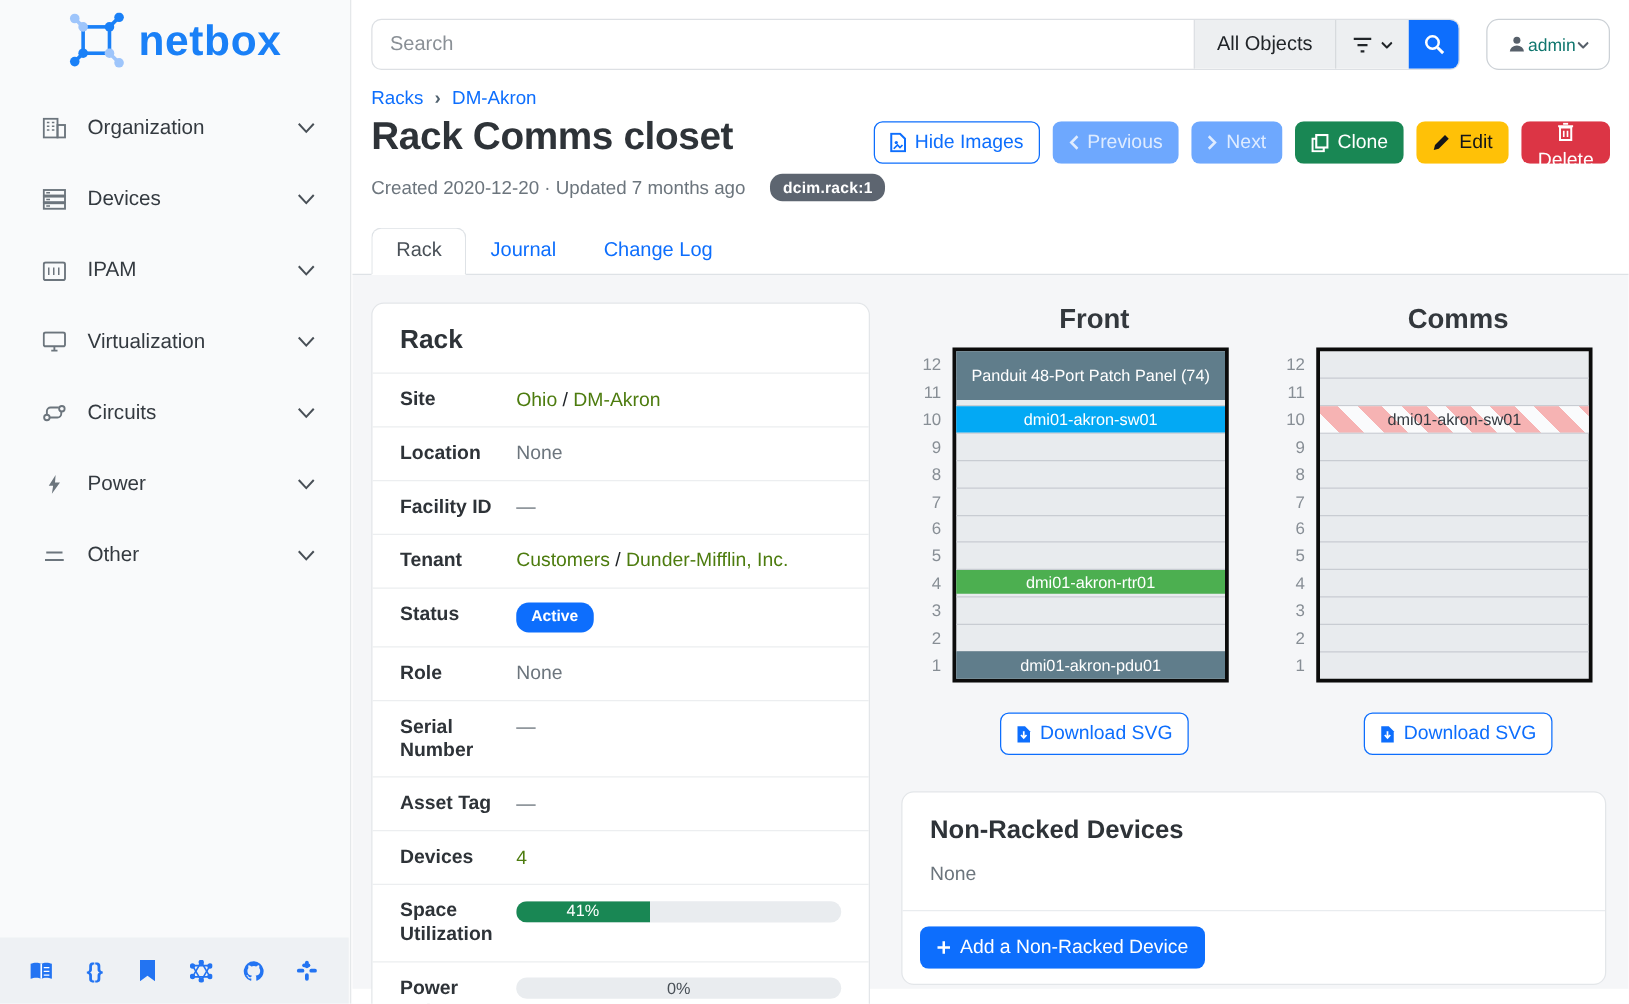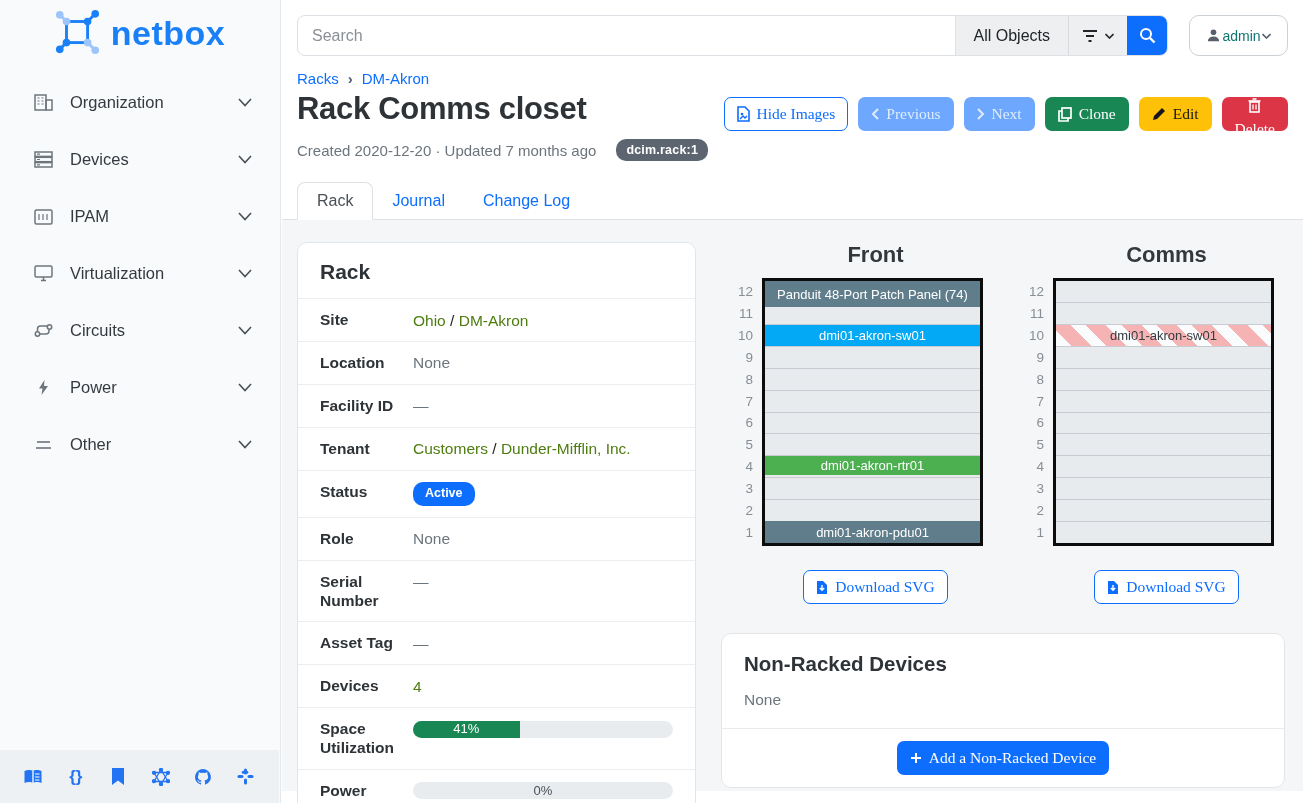--- a/index.html
+++ b/index.html
@@ -42,21 +42,21 @@
     font-size:14px; background:transparent; cursor:pointer; }
   
   .breadcrumb { padding:14px 15px 0; font-size:15px; display:flex; align-items:center; gap:9px; }
   .bc-link { color:#0d6efd; text-decoration:none; cursor:pointer; }
   .bc-sep { color:#51626f; font-size:15px; font-weight:700; }
   .header-row { display:flex; align-items:flex-start; padding:4px 15px 0; }
   .page-title { font-size:31px; font-weight:700; color:#2e3338; letter-spacing:-0.3px; }
   .actions { margin-left:auto; display:flex; gap:10px; margin-top:6px; }
   .btn { height:34px; border-radius:7px; padding:0 12px; font-size:15.5px; display:inline-flex;
     align-items:center; gap:7px; border:1px solid transparent; cursor:pointer; white-space:nowrap;
-    font-family:Liberation Serif, serif; }
+    font-family:Liberation Sans, sans-serif; }
   .btn-outline-blue { background:#fff; border-color:#0d6efd; color:#0d6efd; }
   .btn-soft-blue { background:#6ea8fe; color:rgba(255,255,255,0.78); }
   .btn-green { background:#198754; color:#fff; }
   .btn-yellow { background:#ffc107; color:#141619; }
   .btn-red { background:#dc3545; color:#fff;flex-direction:column; }
   .meta-row { padding:8px 15px 0; color:#6c757d; font-size:15px; display:flex; align-items:center; gap:20px; }
   .obj-badge { background:#5d6570; color:#fff; font-size:12.5px; font-weight:700;
     padding:4px 10px; border-radius:10px; letter-spacing:0.2px; }
   
   .tabbar { margin-top:21px; padding:0 15px; border-bottom:1px solid #dee2e6; display:flex; align-items:flex-end; }
@@ -98,21 +98,21 @@
   .slots { position:absolute; inset:0; display:flex; flex-direction:column; }
   .slot { flex:1; border-top:1px solid #c8ccd2; cursor:pointer; }
   .slot:first-child { border-top:none; }
   .rack-device { position:absolute; left:0; right:0; display:flex; align-items:center;
     justify-content:center; font-size:13px; cursor:pointer; }
   .download-wrap { margin-left:31px; text-align:center; margin-top:24px; }
   
   .nr-card { margin-top:29px; }
   .nr-card .card-h { margin:18px 22px 15px; font-size:20.5px; }
   .nr-none { color:#6c757d; font-size:15.5px; margin:0 22px 19px; }
-  .nr-footer { border-top:1px solid #e9ecef; padding:12px 14px; display:flex; justify-content:center; }
+  .nr-footer { border-top:1px solid #e9ecef; padding:12px 14px; display:flex; justify-content:flex-start; }
   .btn-add { background:#0d6efd; color:#fff; }
   .ico { display:inline-flex; align-items:center; justify-content:center; }
 </style>
 </head>
 <body>
 
 <div class="sidebar">
   <div class="logo-wrap">
     <svg width="46" height="46" viewBox="0 0 48 48">
       <g stroke="#1a80f7" stroke-width="3" fill="none">
@@ -524,21 +524,21 @@
                   <div class="slot"></div>
                   <div class="slot"></div>
                   <div class="slot"></div>
                   <div class="slot"></div>
                   <div class="slot"></div>
                   <div class="slot"></div>
                   <div class="slot"></div>
                   <div class="slot"></div>
                   <div class="slot"></div>
                 </div>
-                <div class="rack-device" style="top: 0px; height: 26px; background: rgb(96, 125, 139); color: rgb(255, 255, 255);">Panduit 48-Port Patch Panel (74)</div>
+                <div class="rack-device" style="top: 0px; height: 39px; background: rgb(96, 125, 139); color: rgb(255, 255, 255);">Panduit 48-Port Patch Panel (74)</div>
                 <div class="rack-device" style="top: 43.6667px; height: 21.8333px; background: rgb(3, 169, 244); color: rgb(255, 255, 255);">dmi01-akron-sw01</div>
                 <div class="rack-device" style="top: 174.667px; height: 19px; background: rgb(76, 175, 80); color: rgb(255, 255, 255);">dmi01-akron-rtr01</div>
                 <div class="rack-device" style="top: 240.167px; height: 21.8333px; background: rgb(96, 125, 139); color: rgb(255, 255, 255);">dmi01-akron-pdu01</div>
               </div>
           </div>
           <div class="download-wrap">
             <button class="btn btn-outline-blue">
               <span class="ico">
                 <svg width="12" height="15" viewBox="0 0 12 15">
                     <path d="M1 1 h6 l4 4 v9 h-10 z" fill="#0d6efd"></path>

